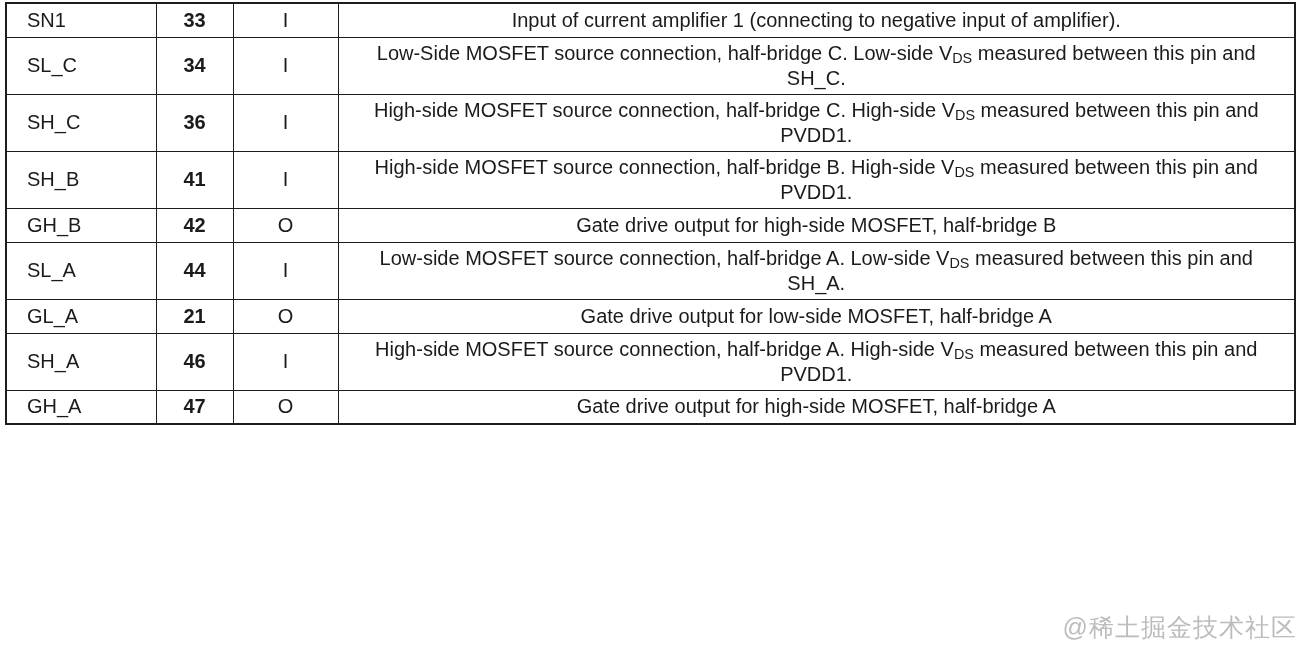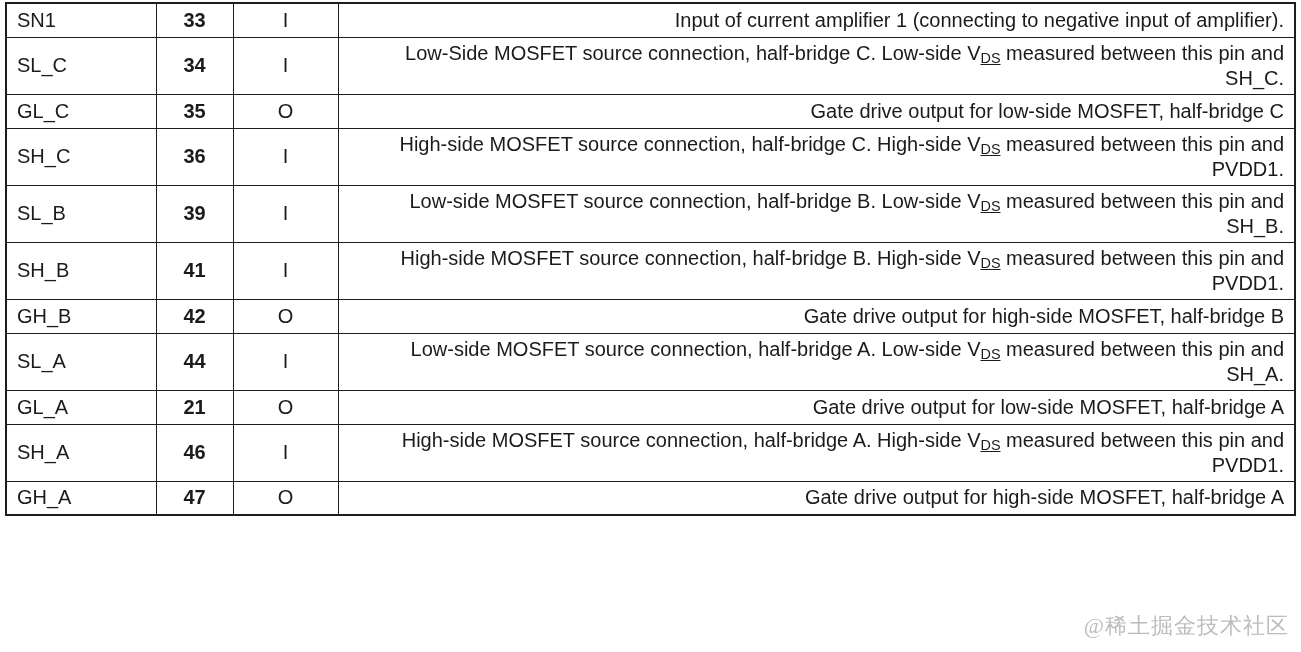--- a/index.html
+++ b/index.html
@@ -24,62 +24,60 @@
     border-collapse: collapse;
     table-layout: fixed;
     border: 2.5px solid #1d1d1d;
   }
 
   table.pin-table td {
     border: 1.5px solid #1d1d1d;
     vertical-align: middle;
     font-size: 20px;
     line-height: 25px;
-    padding: 2px 10px;
+    padding: 2px 20px;
     overflow: hidden;
   }
 
   tr.row      { height: 34px; }
   tr.row.tall { height: 57px; }
 
   td.c-name {
     padding-left: 18px;
     text-align: left;
     white-space: nowrap;
   }
   td.c-num {
     text-align: center;
     font-weight: bold;
   }
   td.c-io {
     text-align: center;
   }
   td.c-desc {
-    text-align: right;
+    text-align: center;
     padding: 2px 36px 2px 7px;
     margin-left: 41px;
   }
 
   td.c-desc sub.ds-sub {
     font-size: 0.72em;
     line-height: 0;
     vertical-align: -0.22em;
-    text-decoration: underline;
   }
 
   .watermark {
     position: absolute;
     top: 611px;
-    right: 12px;
-    font-size: 22px;
+    right: 4px;
+    font-size: 25px;
     letter-spacing: 1px;
     color: #bcbcbc;
     z-index: 5;
     user-select: none;
-    font-family: Liberation Serif, serif;
   }
 </style>
 </head>
 <body>
 
 <table class="pin-table">
   <colgroup>
     <col style="width:150px">
     <col style="width:77px">
     <col style="width:105px">
@@ -91,37 +89,25 @@
         <td class="c-num">33</td>
         <td class="c-io">I</td>
         <td class="c-desc">Input of current amplifier 1 (connecting to negative input of amplifier).</td>
       </tr>
       <tr class="row tall">
         <td class="c-name">SL_C</td>
         <td class="c-num">34</td>
         <td class="c-io">I</td>
         <td class="c-desc">Low-Side MOSFET source connection, half-bridge C. Low-side V<sub class="ds-sub">DS</sub> measured between this pin and SH_C.</td>
       </tr>
-      <tr class="row">
-        <td class="c-name">GL_C</td>
-        <td class="c-num">35</td>
-        <td class="c-io">O</td>
-        <td class="c-desc">Gate drive output for low-side MOSFET, half-bridge C</td>
-      </tr>
       <tr class="row tall">
         <td class="c-name">SH_C</td>
         <td class="c-num">36</td>
         <td class="c-io">I</td>
         <td class="c-desc">High-side MOSFET source connection, half-bridge C. High-side V<sub class="ds-sub">DS</sub> measured between this pin and PVDD1.</td>
-      </tr>
-      <tr class="row tall">
-        <td class="c-name">SL_B</td>
-        <td class="c-num">39</td>
-        <td class="c-io">I</td>
-        <td class="c-desc">Low-side MOSFET source connection, half-bridge B. Low-side V<sub class="ds-sub">DS</sub> measured between this pin and SH_B.</td>
       </tr>
       <tr class="row tall">
         <td class="c-name">SH_B</td>
         <td class="c-num">41</td>
         <td class="c-io">I</td>
         <td class="c-desc">High-side MOSFET source connection, half-bridge B. High-side V<sub class="ds-sub">DS</sub> measured between this pin and PVDD1.</td>
       </tr>
       <tr class="row">
         <td class="c-name">GH_B</td>
         <td class="c-num">42</td>

